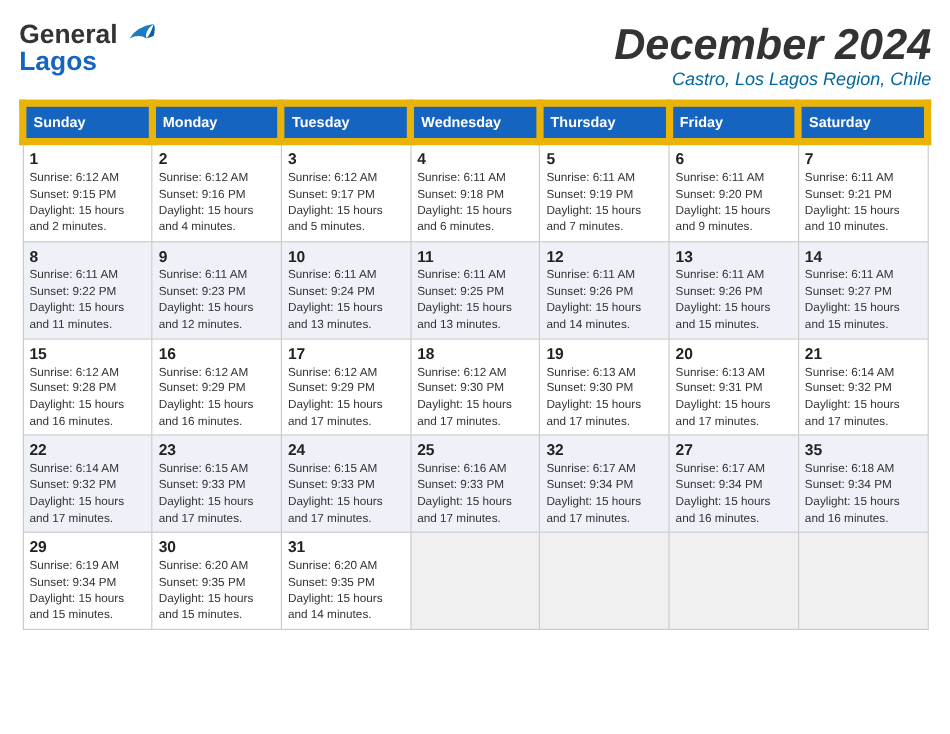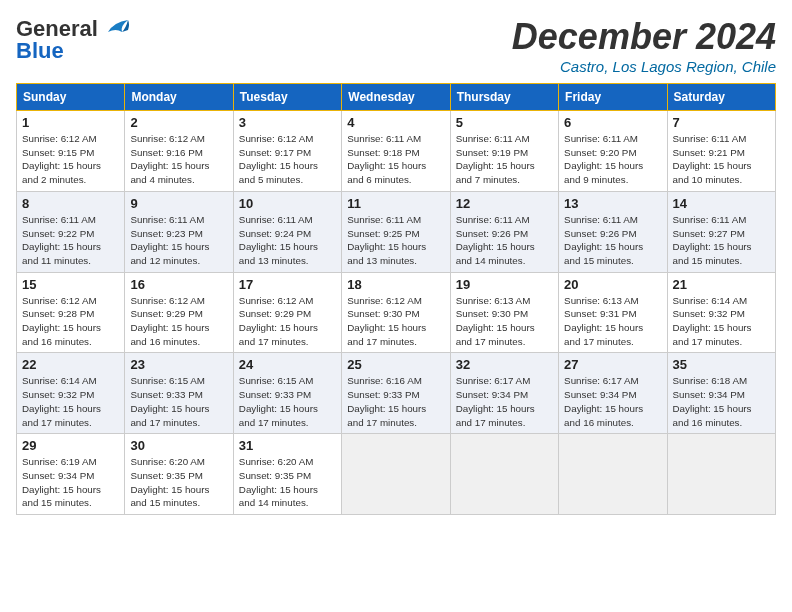--- a/index.html
+++ b/index.html
@@ -44,21 +44,21 @@
       border-collapse: collapse;
       font-size: 10.5px;
     }
     .calendar th {
       background: #1565c0;
       color: #fff;
       text-align: left;
       padding: 6px 6px;
       font-size: 12px;
       font-weight: bold;
-      border: 1px solid #eab308;
+      border: 6px solid #eab308;
     }
     .calendar td {
       border: 1px solid #ccc;
       vertical-align: top;
       padding: 4px 5px;
       width: 107px;
       min-height: 80px;
       background: #fff;
     }
     .calendar tr:nth-child(even) td {
@@ -91,21 +91,21 @@
 
 <div class="header">
   <div class="logo">
     <div class="logo-row">
       <span style="font-size:22px;font-weight:bold;color:#333;">General</span>
       <svg width="30" height="22" viewBox="0 0 30 22">
         <path d="M8 14 Q14 4 28 2 Q20 8 22 14 Q16 10 8 14Z" fill="#1a7dc4"></path>
         <path d="M22 14 Q26 10 28 2 Q30 6 28 12Z" fill="#0d5fa0"></path>
       </svg>
     </div>
-    <span style="font-size:22px;font-weight:bold;color:#1565c0;margin-top:-4px;">Blue</span>
+    <span style="font-size:22px;font-weight:bold;color:#1565c0;margin-top:-4px;">Lagos</span>
   </div>
   <div class="title-block">
     <div class="month-title">December 2024</div>
     <div class="location-title">Castro, Los Lagos Region, Chile</div>
   </div>
 </div>
 
 <table class="calendar">
   <thead>
     <tr>

